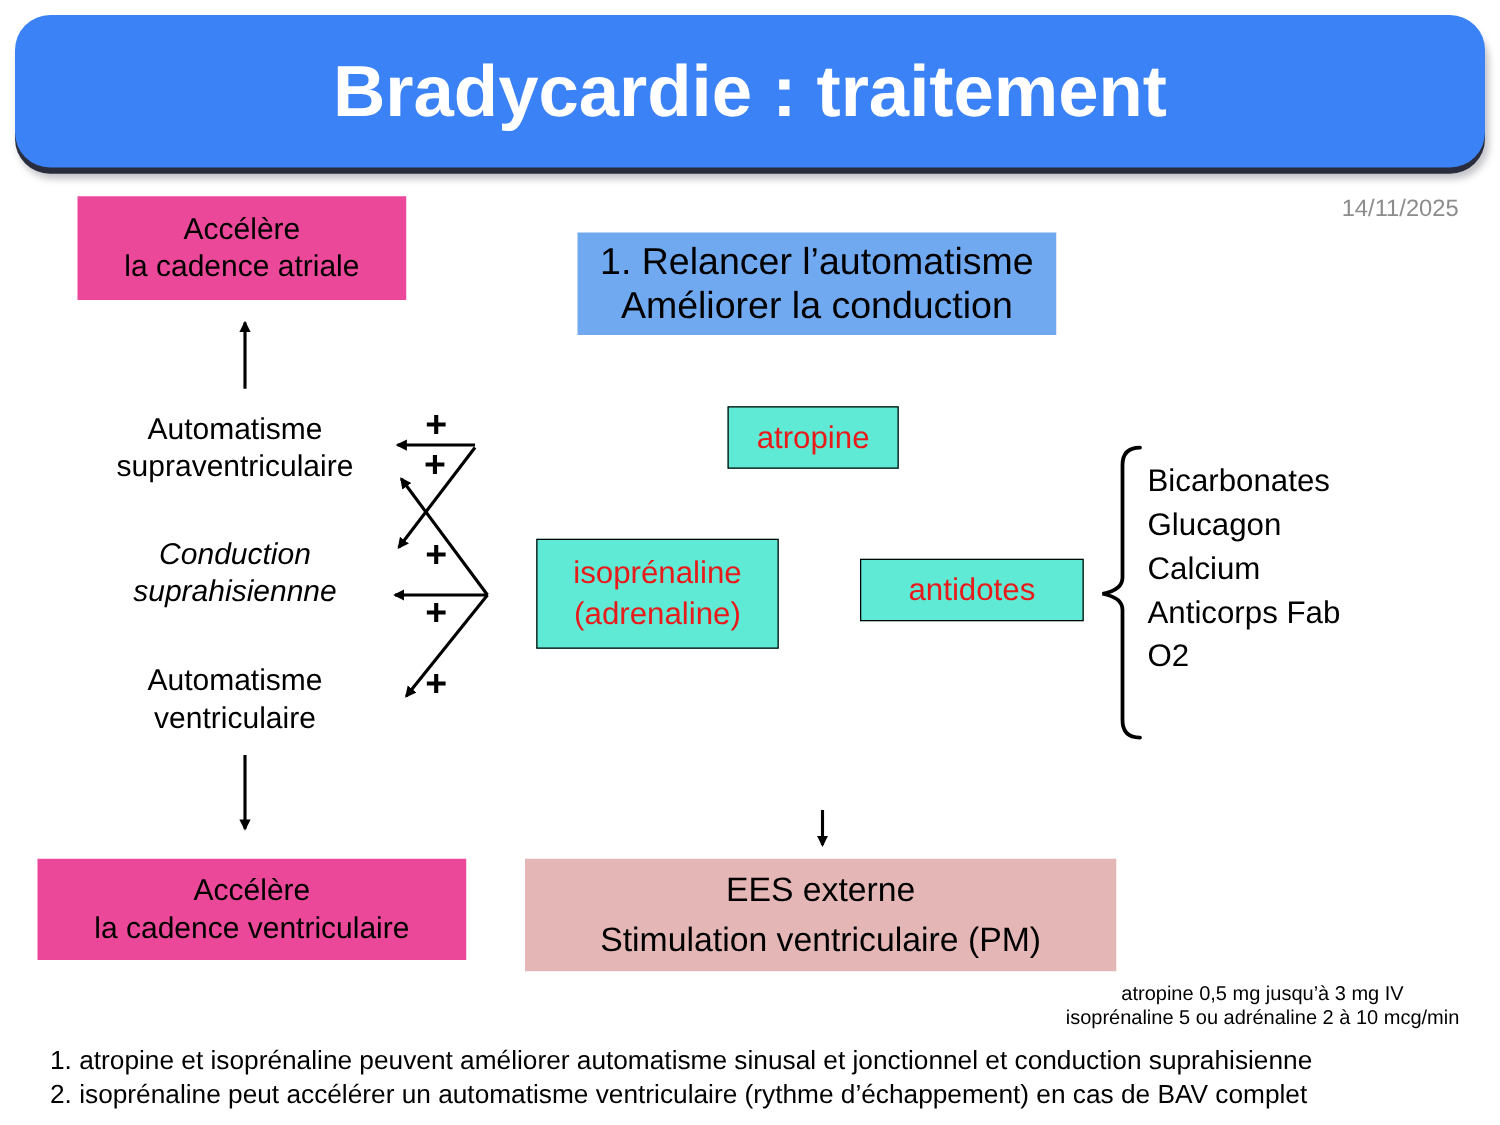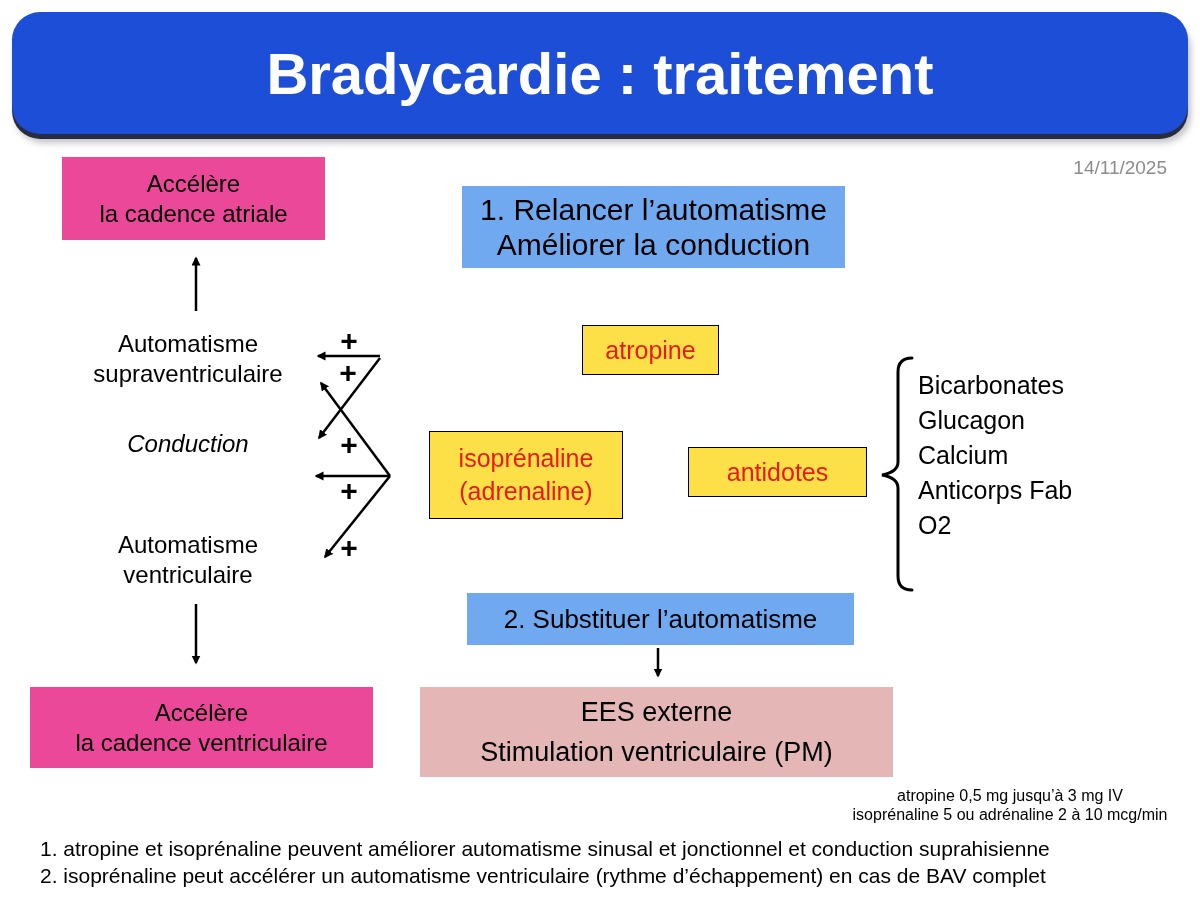--- a/index.html
+++ b/index.html
@@ -4,32 +4,32 @@
 <style>
   html,body{margin:0;padding:0;background:#ffffff;}
   #slide{
     position:relative;width:1200px;height:900px;background:#ffffff;overflow:hidden;
     font-family:"Liberation Sans","DejaVu Sans",sans-serif;color:#000;
   }
   .abs{position:absolute;}
   
   #hdr{
     left:12px;top:12px;width:1176px;height:122px;border-radius:28px;
-    background:#1d4ed8;
+    background:#3b82f6;
     box-shadow:0 5px 0 rgba(26,30,48,0.92), 3px 9px 6px rgba(125,125,135,0.45);
     display:flex;align-items:center;justify-content:center;
   }
   #hdr .t{font-size:58px;font-weight:bold;color:#ffffff;letter-spacing:0px;}
   #date{right:33px;top:157px;font-size:19px;color:#8C8C8C;}
   
   .fillbox{display:flex;flex-direction:column;align-items:center;justify-content:center;text-align:center;}
   .green{background:#ec4899;}
   .blue{background:#71A9F0;}
   .pink{background:#E4B6B6;}
-  .outline{background:#fde047;border:1.5px solid #000;}
+  .outline{background:#5eead4;border:1.5px solid #000;}
   .red{color:#E81B1B;}
   #green-a{left:62px;top:157px;width:263px;height:83px;font-size:24px;line-height:30px;}
   #green-b{left:30px;top:687px;width:343px;height:81px;font-size:24px;line-height:30px;}
   #step1{left:462px;top:186px;width:383px;height:82px;font-size:30px;line-height:35px;}
   #step2{left:467px;top:593px;width:387px;height:52px;font-size:26px;}
   #atropine{left:582px;top:325px;width:135px;height:48px;font-size:25px;}
   #iso{left:429px;top:431px;width:192px;height:86px;font-size:25px;line-height:33px;}
   #antidotes{left:688px;top:447px;width:177px;height:48px;font-size:25px;}
   #ees{left:420px;top:687px;width:473px;height:90px;font-size:27px;line-height:40px;}
   
@@ -66,20 +66,21 @@
     <div>1. Relancer l’automatisme</div>
     <div>Améliorer la conduction</div>
   </div>
 
   <div id="t0" class="abs target">
     <div>Automatisme</div>
     <div>supraventriculaire</div>
   </div>
   <div id="t1" class="abs target">
     <div>Conduction</div>
+    <div>suprahisiennne</div>
   </div>
   <div id="t2" class="abs target">
     <div>Automatisme</div>
     <div>ventriculaire</div>
   </div>
 
   <span class="abs plus" style="left:349px;top:342px;">+</span>
   <span class="abs plus" style="left:348px;top:374px;">+</span>
   <span class="abs plus" style="left:349px;top:446px;">+</span>
   <span class="abs plus" style="left:349px;top:492px;">+</span>
@@ -99,23 +100,20 @@
   </div>
 
   <div id="alist" class="abs">
     <div>Bicarbonates</div>
     <div>Glucagon</div>
     <div>Calcium</div>
     <div>Anticorps Fab</div>
     <div>O2</div>
   </div>
 
-  <div id="step2" class="abs fillbox blue">
-    <div>2. Substituer l’automatisme</div>
-  </div>
 
   <div id="ees" class="abs fillbox pink">
     <div>EES externe</div>
     <div>Stimulation ventriculaire (PM)</div>
   </div>
 
   <div id="green-b" class="abs fillbox green">
     <div>Accélère</div>
     <div>la cadence ventriculaire</div>
   </div>

